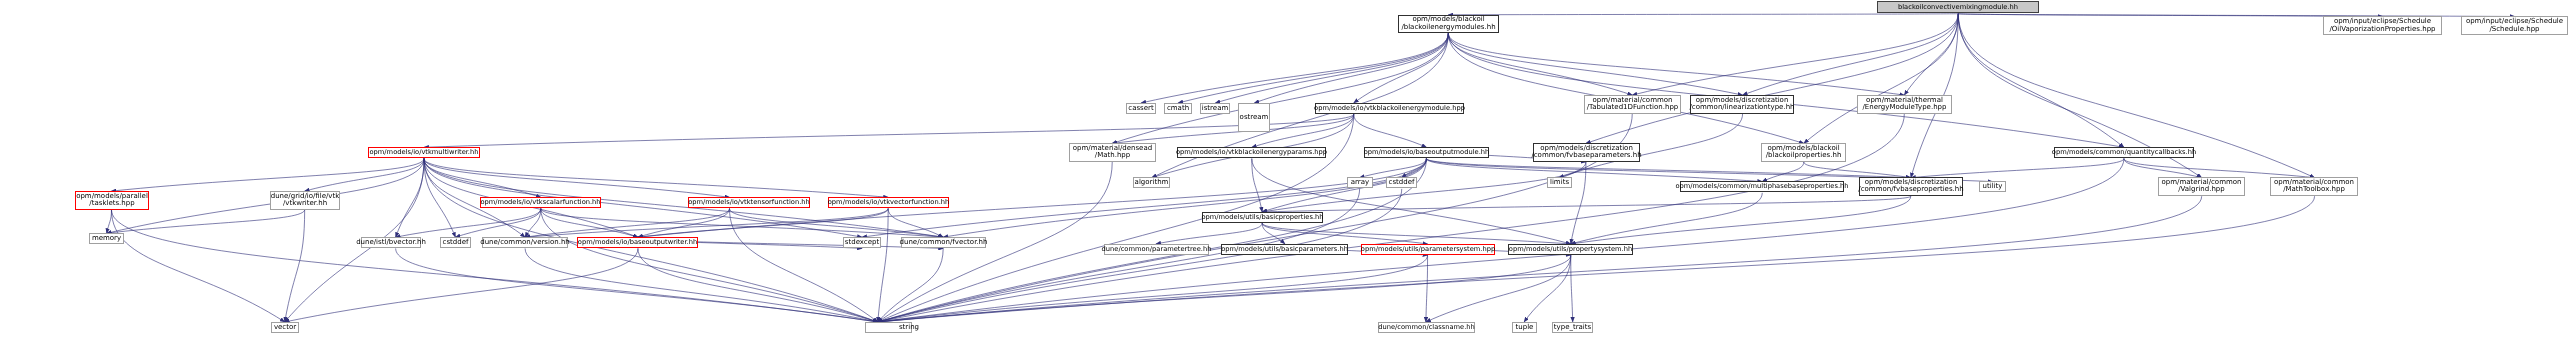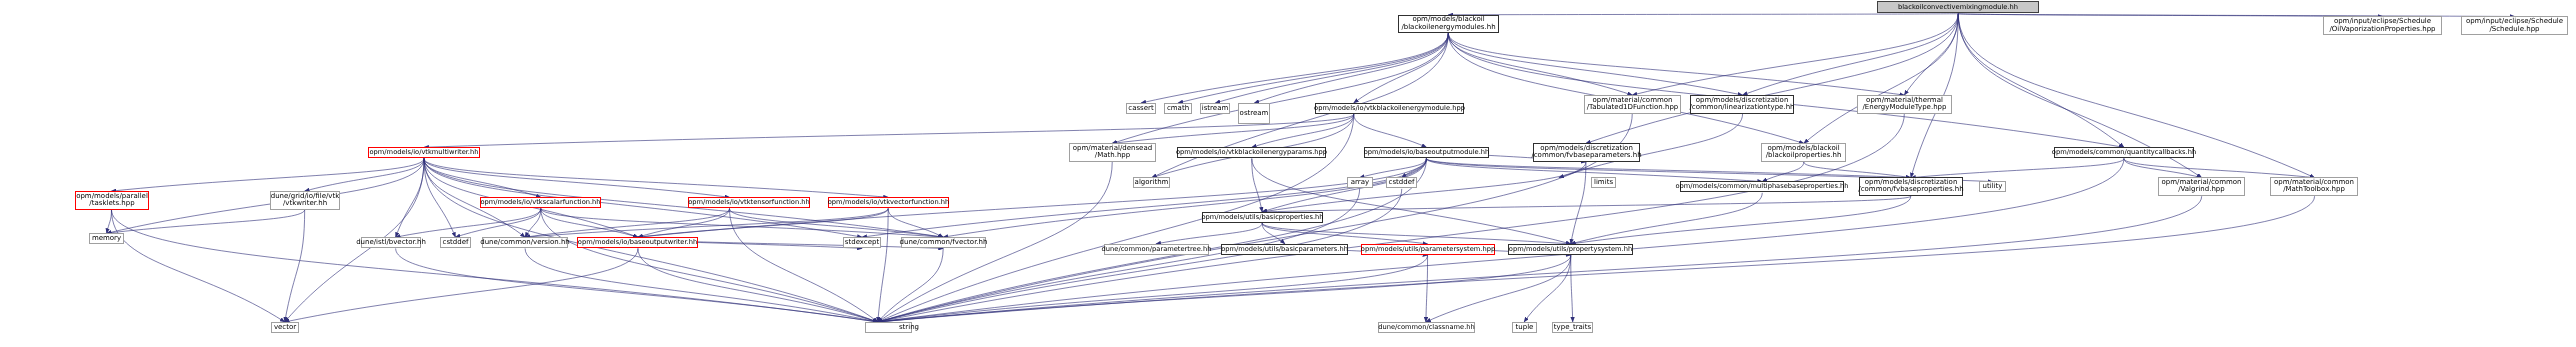--- a/index.html
+++ b/index.html
@@ -145,21 +145,21 @@
       <div class="node root" style="left: 1877px; top: 1.1px; width: 162px; height: 12.4px; font-size: 6.7px;">blackoilconvectivemixingmodule.hh</div>
       <div class="node" style="left: 2323px; top: 16.3px; width: 119px; height: 18.5px;">opm/input/eclipse/Schedule
 /OilVaporizationProperties.hpp</div>
       <div class="node" style="left: 2461px; top: 16.3px; width: 107px; height: 18.5px;">opm/input/eclipse/Schedule
 /Schedule.hpp</div>
       <div class="node bold" style="left: 1398px; top: 14.6px; width: 101px; height: 18.5px;">opm/models/blackoil
 /blackoilenergymodules.hh</div>
       <div class="node" style="left: 1126px; top: 103px; width: 30px; height: 11.2px;">cassert</div>
       <div class="node" style="left: 1164px; top: 103px; width: 28px; height: 11.2px;">cmath</div>
       <div class="node" style="left: 1200px; top: 103px; width: 30px; height: 11.2px;">istream</div>
-      <div class="node" style="left: 1238px; top: 103px; width: 32px; height: 21px;">ostream</div>
+      <div class="node" style="left: 1238px; top: 103px; width: 32px; height: 29px;">ostream</div>
       <div class="node bold" style="left: 1279px; top: 103px; width: 149px; height: 11.2px; font-size: 6.7px; margin-left: 36px;">opm/models/io/vtkblackoilenergymodule.hpp</div>
       <div class="node" style="left: 1584px; top: 95px; width: 97px; height: 18.5px;">opm/material/common
 /Tabulated1DFunction.hpp</div>
       <div class="node bold" style="left: 1690px; top: 95px; width: 104px; height: 18.5px;">opm/models/discretization
 /common/linearizationtype.hh</div>
       <div class="node" style="left: 1857px; top: 95px; width: 95px; height: 18.5px;">opm/material/thermal
 /EnergyModuleType.hpp</div>
       <div class="node red" style="left: 368px; top: 147px; width: 112px; height: 11.2px; font-size: 6.7px;">opm/models/io/vtkmultiwriter.hh</div>
       <div class="node" style="left: 1069px; top: 143px; width: 87px; height: 18.5px;">opm/material/densead
 /Math.hpp</div>
@@ -173,21 +173,21 @@
       <div class="node red" style="left: 75px; top: 191px; width: 74px; height: 18.5px;">opm/models/parallel
 /tasklets.hpp</div>
       <div class="node" style="left: 270px; top: 191px; width: 70px; height: 18.5px;">dune/grid/io/file/vtk
 /vtkwriter.hh</div>
       <div class="node red" style="left: 480px; top: 197px; width: 121px; height: 11.2px; font-size: 6.7px;">opm/models/io/vtkscalarfunction.hh</div>
       <div class="node red" style="left: 668px; top: 197px; width: 122px; height: 11.2px; font-size: 6.7px; margin-left: 20px;">opm/models/io/vtktensorfunction.hh</div>
       <div class="node red" style="left: 828px; top: 197px; width: 121px; height: 11.2px; font-size: 6.7px;">opm/models/io/vtkvectorfunction.hh</div>
       <div class="node" style="left: 1133px; top: 177px; width: 37px; height: 11.2px;">algorithm</div>
       <div class="node" style="left: 1347px; top: 177px; width: 26px; height: 11.2px;">array</div>
       <div class="node" style="left: 1386px; top: 177px; width: 31px; height: 11.2px;">cstddef</div>
-      <div class="node" style="left: 1547px; top: 177px; width: 25px; height: 11.2px; margin-left: 44px;">limits</div>
+      <div class="node" style="left: 1547px; top: 177px; width: 25px; height: 11.2px;">limits</div>
       <div class="node bold" style="left: 1680px; top: 181px; width: 164px; height: 11.2px; font-size: 6.7px;">opm/models/common/multiphasebaseproperties.hh</div>
       <div class="node bold" style="left: 1859px; top: 177px; width: 104px; height: 18.5px;">opm/models/discretization
 /common/fvbaseproperties.hh</div>
       <div class="node" style="left: 1979px; top: 181px; width: 27px; height: 11.2px;">utility</div>
       <div class="node" style="left: 2158px; top: 177px; width: 87px; height: 18.5px;">opm/material/common
 /Valgrind.hpp</div>
       <div class="node" style="left: 2270px; top: 177px; width: 88px; height: 18.5px;">opm/material/common
 /MathToolbox.hpp</div>
       <div class="node" style="left: 89px; top: 233px; width: 35px; height: 11.2px;">memory</div>
       <div class="node" style="left: 361px; top: 237px; width: 60px; height: 11.2px;">dune/istl/bvector.hh</div>

